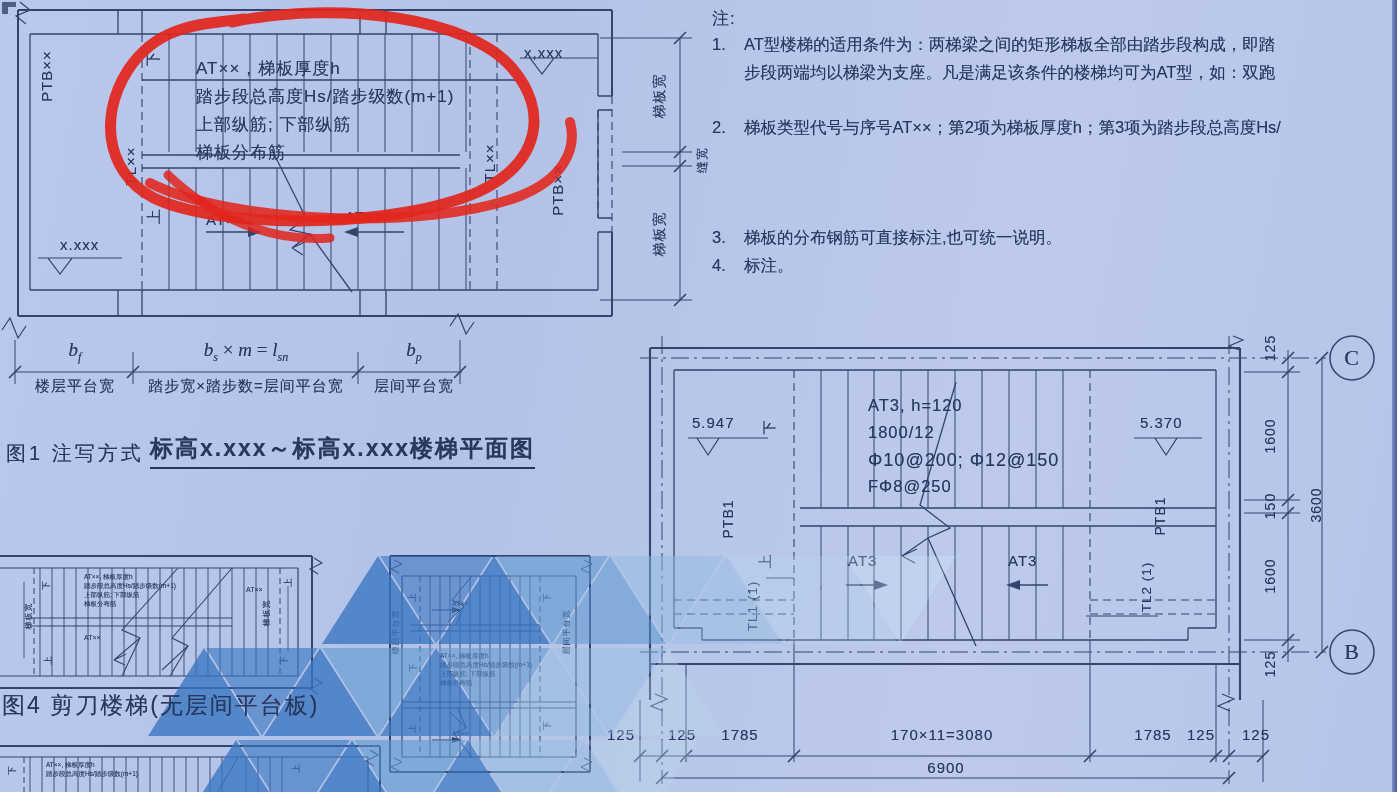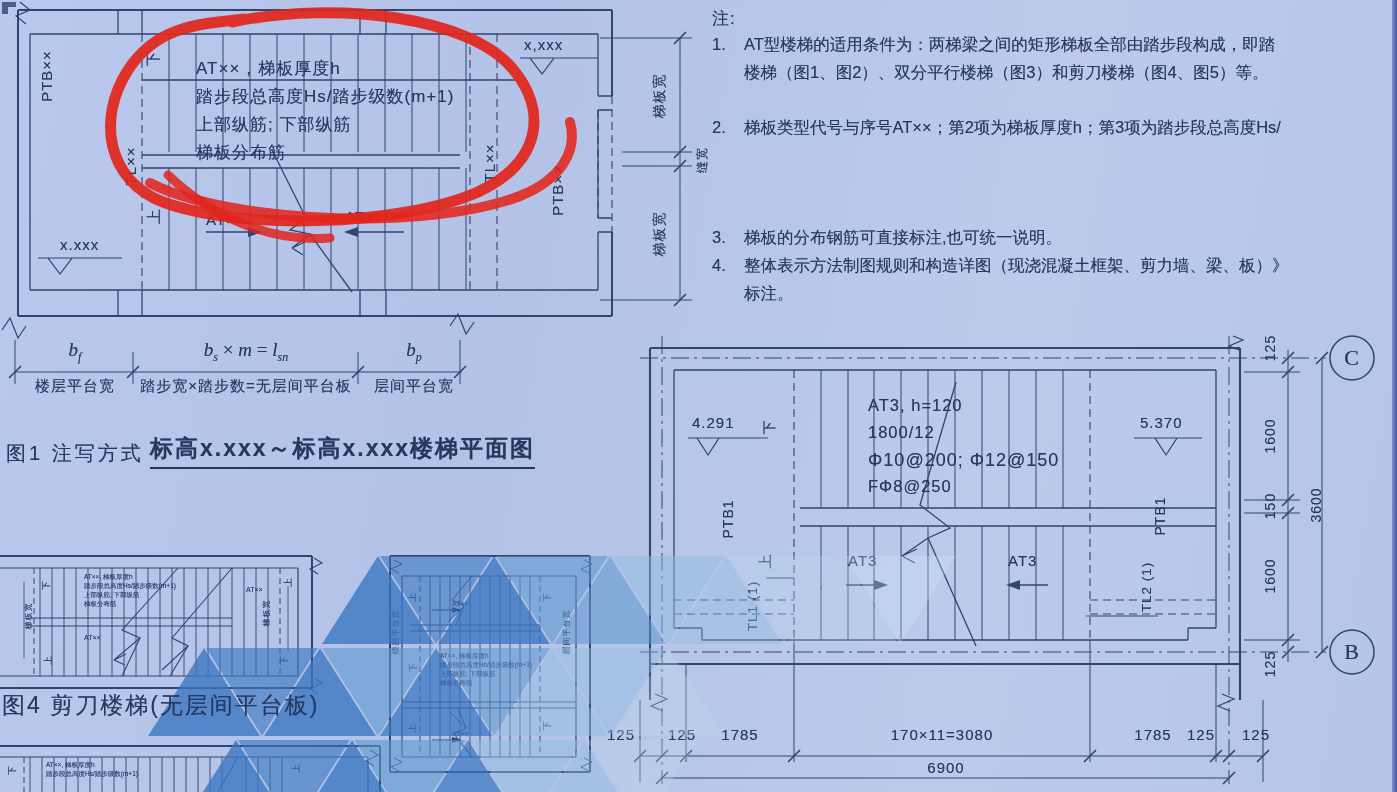--- a/index.html
+++ b/index.html
@@ -112,68 +112,67 @@
   <span class="lbl rot" style="left:489px;top:163px;font-size:15px;z-index:20">TL××</span>
   <span class="lbl rot" style="left:557px;top:190px;font-size:15px;z-index:20">PTB××</span>
   <span class="lbl rot" style="left:154px;top:216px;font-size:15px;z-index:20">上</span>
   <div class="ann" style="left:196px;top:57px;z-index:20">AT××，梯板厚度h</div>
   <div class="ann" style="left:196px;top:85px;z-index:20">踏步段总高度Hs/踏步级数(m+1)</div>
   <div class="ann" style="left:196px;top:113px;z-index:20">上部纵筋; 下部纵筋</div>
   <div class="ann" style="left:196px;top:141px;z-index:20">梯板分布筋</div>
   <span class="lbl" style="left:206px;top:211px;font-size:15px;z-index:20">AT××</span>
   <span class="lbl" style="left:345px;top:208px;font-size:15px;z-index:20">AT××</span>
   <span class="lbl" style="left:60px;top:236px;font-size:15px;z-index:20">x.xxx</span>
-  <span class="lbl" style="left:524px;top:36px;font-size:15px;z-index:20">x,xxx</span>
+  <span class="lbl" style="left:524px;top:44px;font-size:15px;z-index:20">x,xxx</span>
   <span class="lbl rot" style="left:660px;top:96px;font-size:14px;z-index:20">梯板宽</span>
   <span class="lbl rot" style="left:702px;top:160px;font-size:12px;z-index:20">缝宽</span>
   <span class="lbl rot" style="left:660px;top:234px;font-size:14px;z-index:20">梯板宽</span>
 
   <span class="lbl ctr math" style="left:75px;top:352px;z-index:20"><i>b</i><sub>f</sub></span>
   <span class="lbl ctr" style="left:75px;top:386px;font-size:15px;z-index:20">楼层平台宽</span>
   <span class="lbl ctr math" style="left:246px;top:352px;z-index:20"><i>b</i><sub>s</sub><span class="op"> </span><span class="op">×</span><span class="op"> </span><i>m</i><span class="op"> </span><span class="op">=</span><span class="op"> </span><i>l</i><sub>sn</sub></span>
-  <span class="lbl ctr" style="left:246px;top:386px;font-size:15px;z-index:20">踏步宽×踏步数=无层间平台板</span>
+  <span class="lbl ctr" style="left:246px;top:386px;font-size:15px;z-index:20">踏步宽×踏步数=层间平台宽</span>
   <span class="lbl ctr math" style="left:414px;top:352px;z-index:20"><i>b</i><sub>p</sub></span>
   <span class="lbl ctr" style="left:414px;top:386px;font-size:15px;z-index:20">层间平台宽</span>
 
   <span class="lbl" style="left:6px;top:440px;font-size:20px;letter-spacing:3px;z-index:40">图1 注写方式</span>
   <span class="lbl cap-title" style="left:150px;top:433px;z-index:40">标高x.xxx～标高x.xxx楼梯平面图</span>
 
   <div class="lbl" style="left:712px;top:7px;font-size:17px;z-index:20">注:</div>
   <div class="note-item" style="top:31px;z-index:20">
     <span class="note-no">1.</span>
     <div>
       <div>AT型楼梯的适用条件为：两梯梁之间的矩形梯板全部由踏步段构成，即踏</div>
-      <div>楼梯（图1、图2）、双分平行楼梯（图3）和剪刀楼梯（图4、图5）等。</div>
+      <div>步段两端均以梯梁为支座。凡是满足该条件的楼梯均可为AT型，如：双跑</div>
     </div>
   </div>
   <div class="note-item" style="top:114px;z-index:20">
     <span class="note-no">2.</span>
     <div>
       <div>梯板类型代号与序号AT××；第2项为梯板厚度h；第3项为踏步段总高度Hs/</div>
     </div>
   </div>
   <div class="note-item" style="top:224px;z-index:20">
     <span class="note-no">3.</span>
     <div>
       <div>梯板的分布钢筋可直接标注,也可统一说明。</div>
     </div>
   </div>
   <div class="note-item" style="top:252px;z-index:20">
     <span class="note-no">4.</span>
     <div>
-      <div>整体表示方法制图规则和构造详图（现浇混凝土框架、剪力墙、梁、板）》</div>
       <div>标注。</div>
     </div>
   </div>
 
   <div class="ann" style="left:868px;top:396px;font-size:16.5px;z-index:20">AT3, h=120</div>
   <div class="ann" style="left:868px;top:423px;font-size:16.5px;z-index:20">1800/12</div>
   <div class="ann" style="left:868px;top:450px;font-size:18px;z-index:20">Φ10@200; Φ12@150</div>
   <div class="ann" style="left:868px;top:477px;font-size:16.5px;z-index:20">FΦ8@250</div>
-  <span class="lbl" style="left:692px;top:414px;font-size:15px;z-index:20">4.291</span>
+  <span class="lbl" style="left:692px;top:414px;font-size:15px;z-index:20">5.947</span>
   <span class="lbl rot" style="left:770px;top:427px;font-size:14px;z-index:20">下</span>
   <span class="lbl" style="left:1140px;top:414px;font-size:15px;z-index:20">5.370</span>
   <span class="lbl rot" style="left:728px;top:519px;font-size:14px;z-index:20">PTB1</span>
   <span class="lbl rot" style="left:1160px;top:516px;font-size:14px;z-index:20">PTB1</span>
   <span class="lbl rot" style="left:766px;top:561px;font-size:14px;z-index:20">上</span>
   <span class="lbl rot" style="left:752px;top:606px;font-size:13.5px;z-index:20">TL1 (1)</span>
   <span class="lbl rot" style="left:1146px;top:587px;font-size:13.5px;z-index:20">TL2 (1)</span>
   <span class="lbl" style="left:848px;top:552px;font-size:15px;z-index:20">AT3</span>
   <span class="lbl" style="left:1008px;top:552px;font-size:15px;z-index:20">AT3</span>
   <span class="lbl ctr" style="left:621px;top:734px;font-size:15px;z-index:20">125</span>

